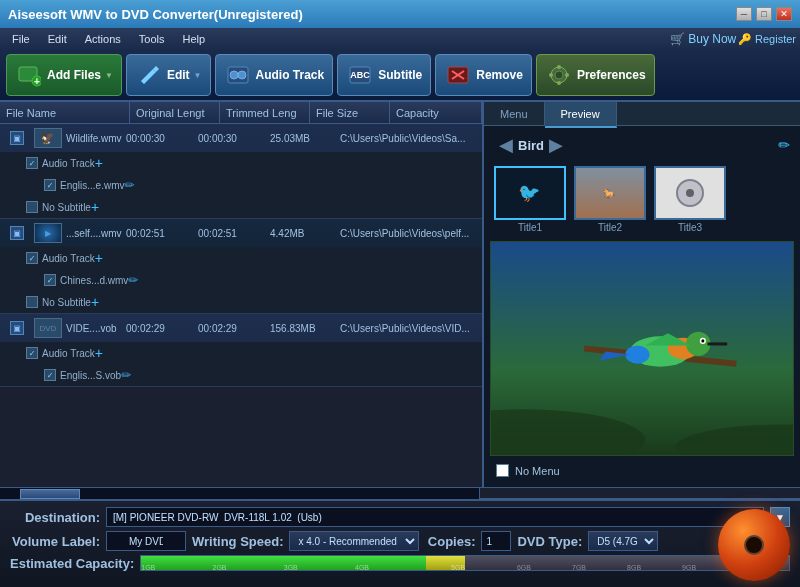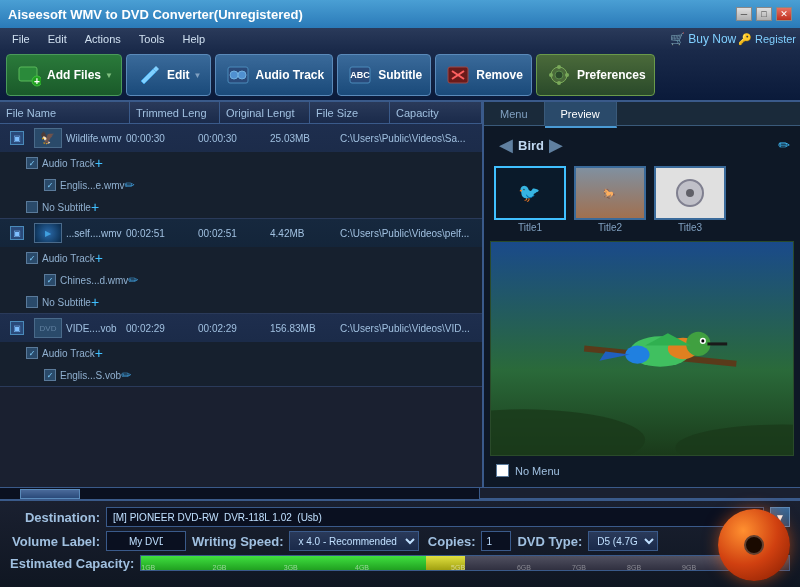--- a/index.html
+++ b/index.html
@@ -387,22 +387,22 @@
     </div>
     <span>Preferences</span>
   </div>
 </div>
 
 <div class="main-area">
 
   <div class="file-panel">
     <div class="file-header">
       <div class="file-col col-filename">File Name</div>
+      <div class="file-col col-orig">Original Lengt</div>
       <div class="file-col col-trim">Trimmed Leng</div>
-      <div class="file-col col-orig">Original Lengt</div>
       <div class="file-col col-size">File Size</div>
       <div class="file-col col-loc">Capacity</div>
     </div>
     <div class="file-list">
 
       <div class="file-row">
         <div class="file-row-main">
           <div class="row-icon">
             <div style="width:14px;height:14px;background:#2a4a7a;border:1px solid #4a8aba;display:flex;align-items:center;justify-content:center;font-size:8px;color:#80c0ff;">▣</div>
           </div>

